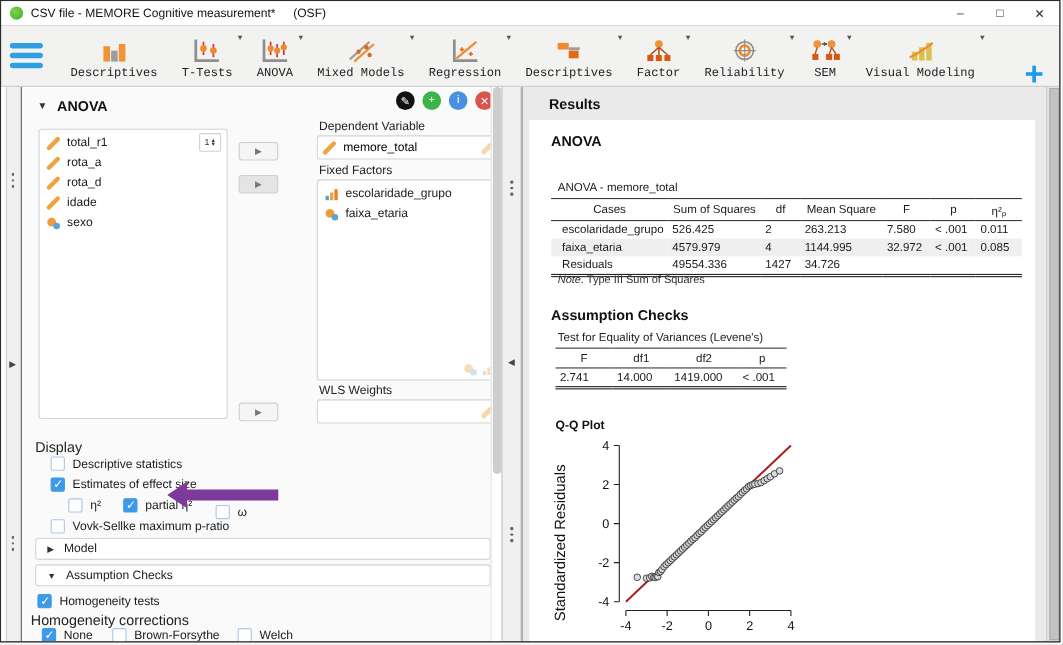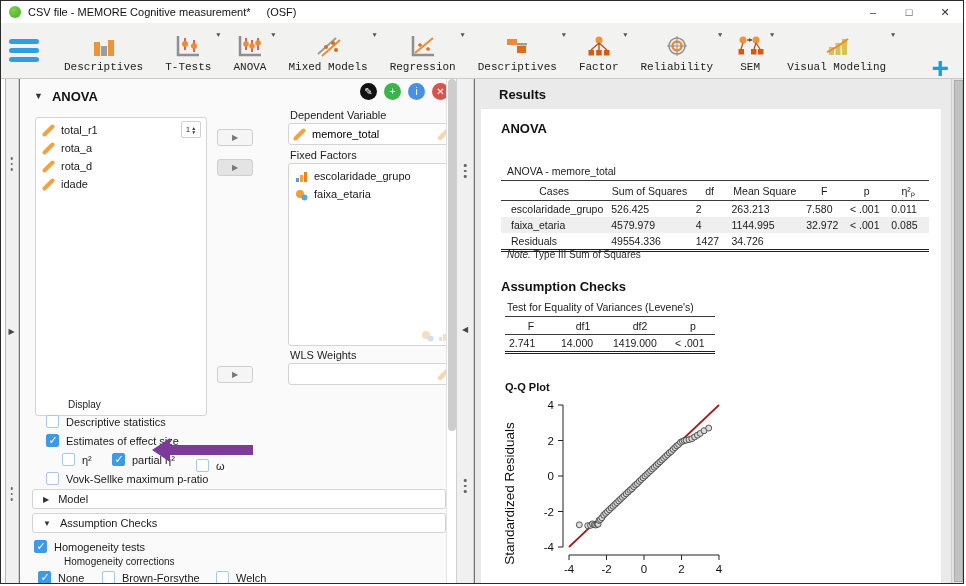--- a/index.html
+++ b/index.html
@@ -36,40 +36,40 @@
 
   
   .analysis { position:absolute; left:19px; width:436px; top:0; bottom:0; background:#fafafa; overflow:hidden; }
   .an-header { position:absolute; top:6px; left:14px; right:10px; height:22px; display:flex; align-items:center; }
   .an-tri { font-size:9px; color:#333; margin-right:9px; }
   .an-title { font-size:13px; font-weight:bold; color:#111; }
   .an-actions { position:absolute; top:4px; left:340px; display:flex; gap:7px; }
   .act { width:17px; height:17px; border-radius:50%; color:#fff; font-size:10px; display:flex; align-items:center; justify-content:center; cursor:pointer; }
   .act.edit { background:#111; } .act.plus { background:#3cb44a; } .act.info { background:#4a90e2; } .act.close { background:#d9534f; }
 
-  .varbox { position:absolute; left:15px; top:38px; width:172px; height:299px; background:#fff; border:1px solid #d4d4d4; border-radius:3px; padding:3px 2px; overflow:hidden; }
+  .varbox { position:absolute; left:15px; top:38px; width:172px; height:264px; background:#fff; border:1px solid #d4d4d4; border-radius:3px; padding:3px 2px; overflow:hidden; }
   .vrow { display:flex; align-items:center; gap:6px; height:18px; padding-left:4px; font-size:11px; color:#1a1a1a; position:relative; }
   .sortbtn { position:absolute; right:3px; top:0px; width:20px; height:17px; border:1px solid #d0d0d0; border-radius:2px; background:#fff; display:flex; align-items:center; justify-content:center; gap:1px; font-size:8px; color:#333; cursor:pointer; }
   .sortbtn .arrs { display:flex; flex-direction:column; font-size:5px; line-height:4px; }
 
   .assign-btn { position:absolute; width:36px; height:17px; border:1px solid #cfcfcf; border-radius:3px; background:#f5f5f5; color:#777; font-size:8px; display:flex; align-items:center; justify-content:center; cursor:pointer; }
   .assign-1 { left:197px; top:50px; }
   .assign-2 { left:197px; top:80px; background:#e4e4e4; }
   .assign-3 { left:197px; top:287px; }
 
   .flabel { position:absolute; left:270px; font-size:11px; color:#222; }
   .ffield { position:absolute; left:268px; width:168px; background:#fff; border:1px solid #d4d4d4; border-radius:3px; }
   .dep-field { top:44px; height:22px; display:flex; align-items:center; padding:0 4px; gap:6px; font-size:11px; }
   .field-type { position:absolute; right:4px; top:3px; opacity:.55; }
   .ff-box { top:84px; height:183px; padding:3px 4px; }
   .ff-box .vrow { padding-left:2px; }
   .ff-icons { position:absolute; right:4px; bottom:3px; display:flex; gap:4px; opacity:.5; }
   .wls-field { top:284px; height:22px; }
 
-  .disp-label { position:absolute; left:12px; top:320px; font-size:10px; color:#222;margin-left:36px; }
+  .disp-label { position:absolute; left:12px; top:320px; font-size:13px; color:#222; }
   .cbrow { position:absolute; display:flex; align-items:center; gap:7px; font-size:11px; color:#1a1a1a; }
   .cb { width:13px; height:13px; border:1px solid #a9c7e7; border-radius:2px; background:#fff; flex:0 0 auto; position:relative; }
   .cb.checked { background:#3d9ae8; border-color:#3d9ae8; }
   .cb.checked::after { content:"✓"; position:absolute; left:1.5px; top:-1.5px; color:#fff; font-size:11px; }
   .purple-arrow { position:absolute; left:132px; top:358px; z-index:5; }
 
   .secbar { position:absolute; left:12px; width:414px; height:20px; background:#fff; border:1px solid #d4d4d4; border-radius:3px; display:flex; align-items:center; padding-left:10px; gap:9px; font-size:11px; color:#1a1a1a; cursor:pointer; }
   .secbar .tri { font-size:8px; color:#333; }
 
   .an-scroll { position:absolute; right:0; top:0; bottom:0; width:10px; background:#fff; border-left:1px solid #e2e2e2; }
@@ -312,20 +312,27 @@
           <svg width="13" height="13">
               <line x1="2.5" y1="10.5" x2="10.5" y2="2.5" stroke="#f2a341" stroke-width="4" stroke-linecap="round"></line>
             </svg>
           <span>rota_d</span>
         </div>
         <div class="vrow">
           <svg width="13" height="13">
               <line x1="2.5" y1="10.5" x2="10.5" y2="2.5" stroke="#f2a341" stroke-width="4" stroke-linecap="round"></line>
             </svg>
           <span>idade</span>
+        </div>
+        <div class="vrow">
+          <svg width="13" height="13">
+              <circle cx="5" cy="6" r="4" fill="#ef9c3a"></circle>
+              <circle cx="9.5" cy="9.5" r="3" fill="#58a6d6"></circle>
+            </svg>
+          <span>sexo</span>
         </div>
       </div>
 
       <div class="assign-btn assign-1">▶</div>
       <div class="assign-btn assign-2">▶</div>
       <div class="assign-btn assign-3">▶</div>
 
       <div class="flabel" style="top:30px">Dependent Variable</div>
       <div class="ffield dep-field">
         <svg width="13" height="13">

